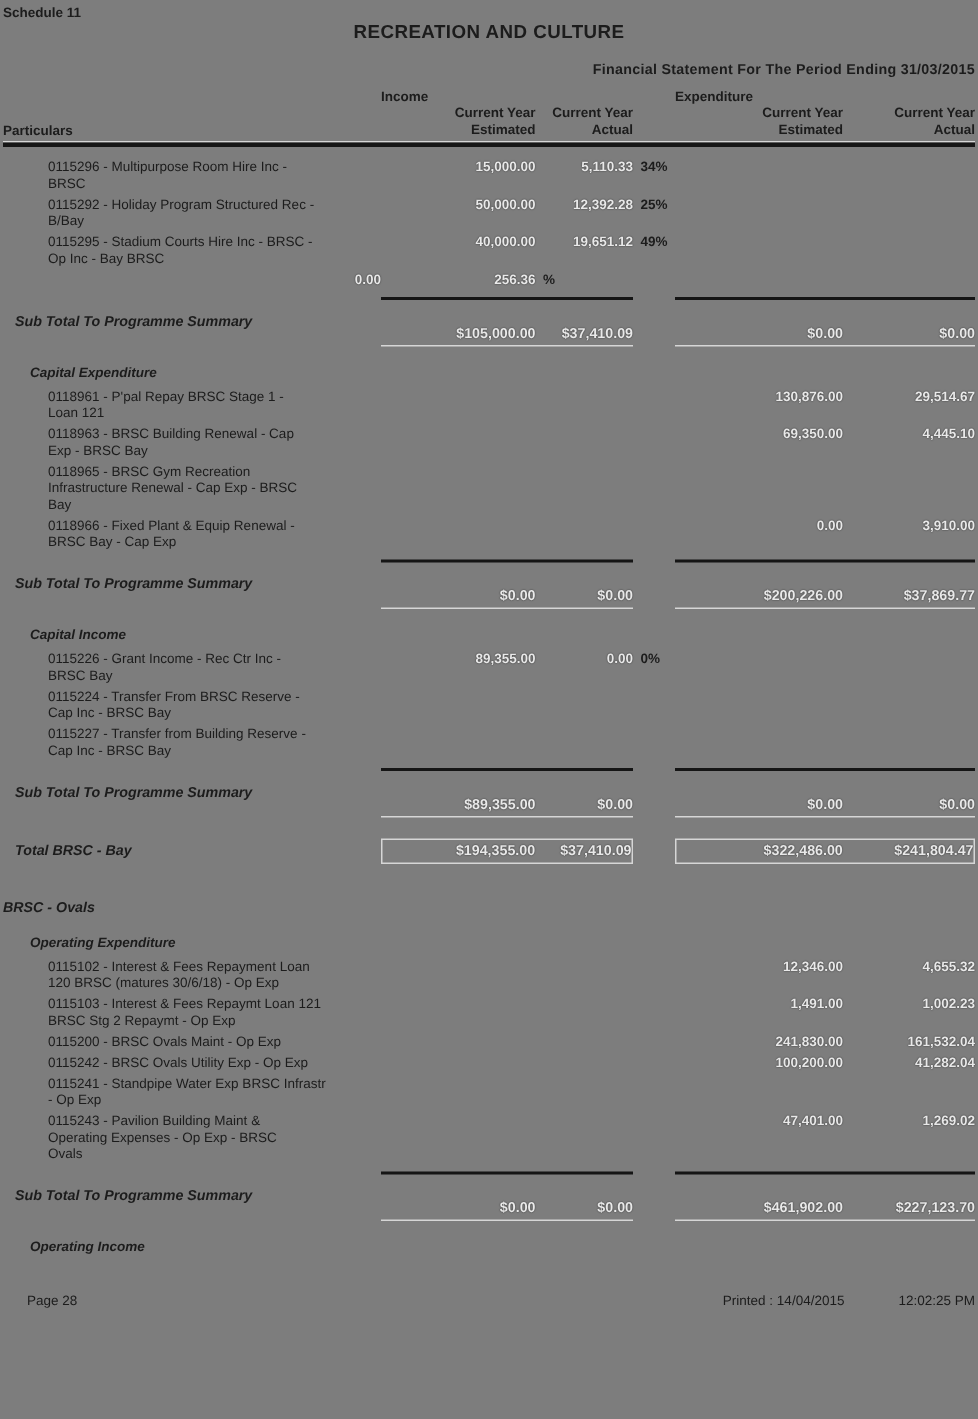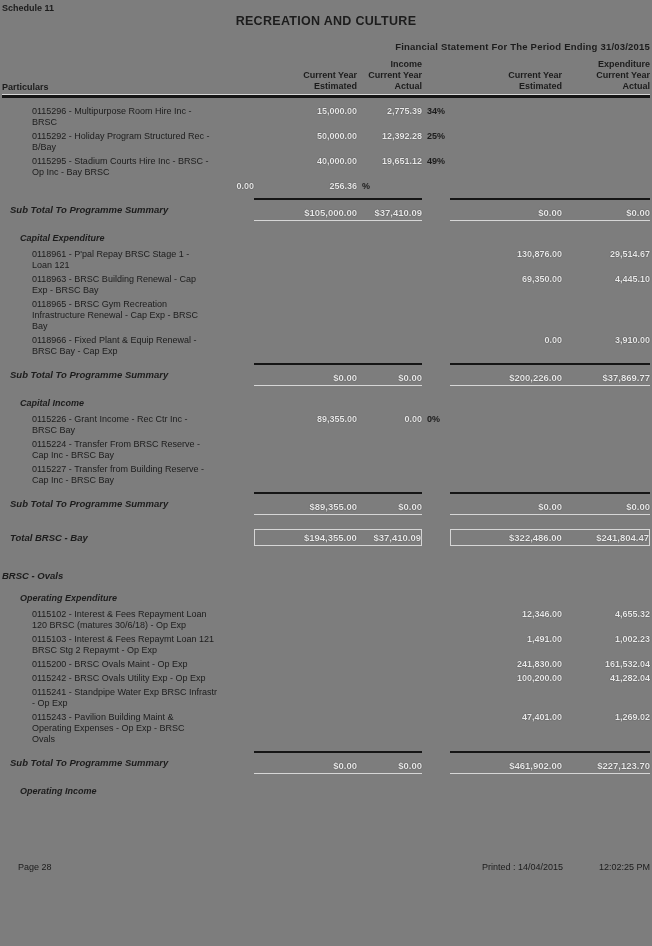--- a/index.html
+++ b/index.html
@@ -9,21 +9,21 @@
     font-family:"Liberation Sans",sans-serif;
     color:var(--ink,#1c1c1c);
     position:relative;overflow:hidden;
   }
   .sheet{padding:3px 2px 0 2px;height:100%;position:relative}
   .schedule{text-align:left;font-size:9px;font-weight:bold}
   .doc-title{text-align:center;font-size:12.5px;font-weight:bold;margin-top:1px;letter-spacing:.3px}
   .statement{text-align:right;font-size:9.5px;font-weight:bold;margin-top:13px;letter-spacing:.2px}
   .colhead{margin-top:7px;font-weight:bold}
   .ch-row1{display:grid;grid-template-columns:252px 168px 28px 200px;font-size:9px}
-  .ch-row1 .cgrp{text-align:right}
+  .ch-row1 .cgrp{text-align:left}
   .ch-row2{display:grid;grid-template-columns:252px 103px 65px 28px 112px 88px;font-size:9px;margin-top:1px}
   .ch-row2 .c-sub{text-align:right}
   .ch-row2 .c-sub span{display:block;line-height:11px}
   .particulars{align-self:end;font-size:9px}
   .rule{margin-top:2px}
   .rl{height:1px;background:var(--rl,#d6d6d6)}
   .rd{height:3px;background:var(--rd,#151515)}
 
   #report-body>.row:first-child{margin-top:8px}
   .row{display:grid;grid-template-columns:252px 103px 65px 28px 112px 88px;
@@ -34,21 +34,21 @@
        color:var(--val,#e9e9e9);text-shadow:0 0 1px rgba(10,10,10,.85)}
   .pct{padding-left:5px;font-weight:bold;line-height:11px}
   .group-header{font-size:9px;font-weight:bold;font-style:italic;margin:12px 0 6px 18px}
   .program-header{font-size:9.5px;font-weight:bold;font-style:italic;margin:24px 0 2px 0}
 
   .trow{display:grid;grid-template-columns:252px 168px 28px 200px;
         font-size:9.5px;margin:6px 0 5px;align-items:center}
   .tlabel{font-weight:bold;font-style:italic;padding-left:8px;line-height:11px}
   .group-cells{display:flex}
   .subtotal .group-cells{border-top:2px solid var(--rd,#151515);
-                         border-bottom:1px solid var(--rl,#d6d6d6);padding:7px 0 2px}
+                         border-bottom:1px solid var(--rl,#d6d6d6);padding:17px 0 2px}
   .grandtotal{margin:14px 0 10px}
   .grandtotal .group-cells{border:1px solid var(--rl,#d6d6d6);padding:2px 0}
   .w-est{width:103px}.w-act{width:65px}.w-est2{width:112px}.w-act2{width:88px}
 
   .footer{position:absolute;left:0;top:862px;width:652px;display:flex;
           align-items:center;font-size:9px;padding:0 2px 0 18px}
   .footer .spacer{flex:1}
   .footer .ptime{margin-left:36px}
 </style>
 </head>
@@ -93,21 +93,21 @@
     <div class="rd"></div>
   </div>
 
   <div id="report-body">
       <div class="row">
         <div class="label">
           <div class="lline">0115296 - Multipurpose Room Hire Inc -</div>
           <div class="lline">BRSC</div>
         </div>
         <div class="num">15,000.00</div>
-        <div class="num">2,775.39</div>
+        <div class="num">5,110.33</div>
         <div class="pct">34%</div>
         <div class="num"></div>
         <div class="num"></div>
       </div>
       <div class="row">
         <div class="label">
           <div class="lline">0115292 - Holiday Program Structured Rec -</div>
           <div class="lline">B/Bay</div>
         </div>
         <div class="num">50,000.00</div>

